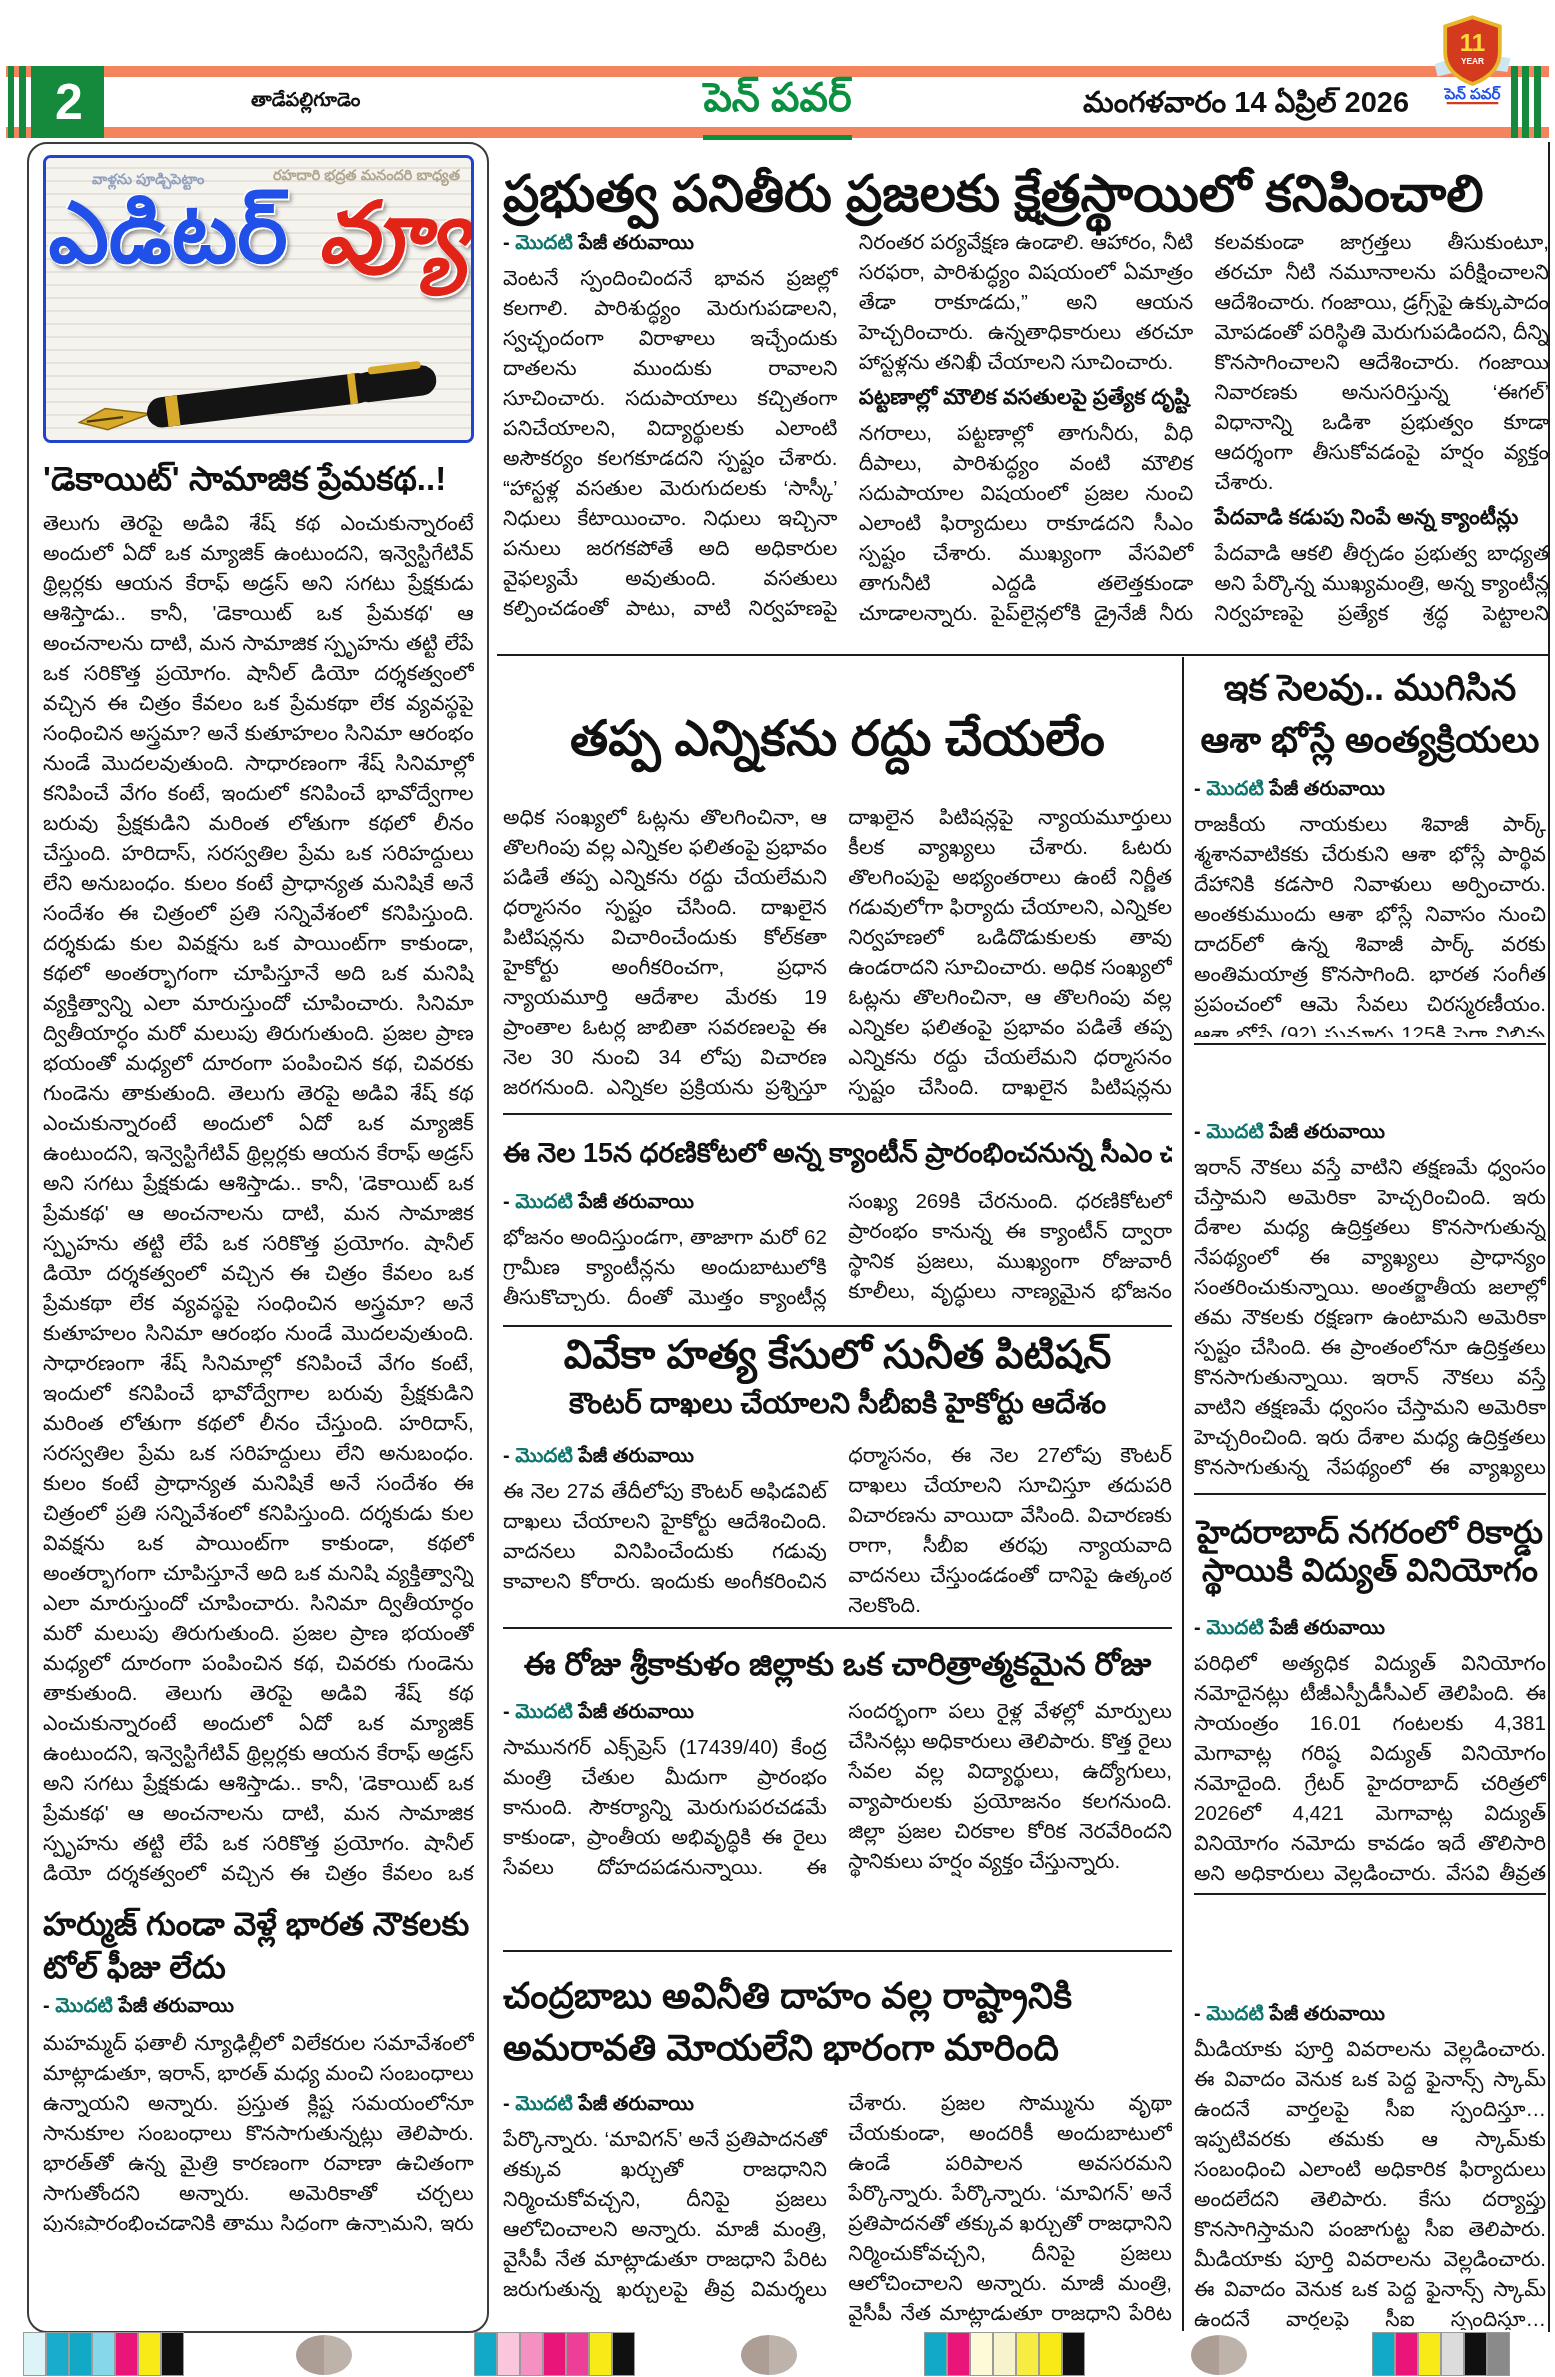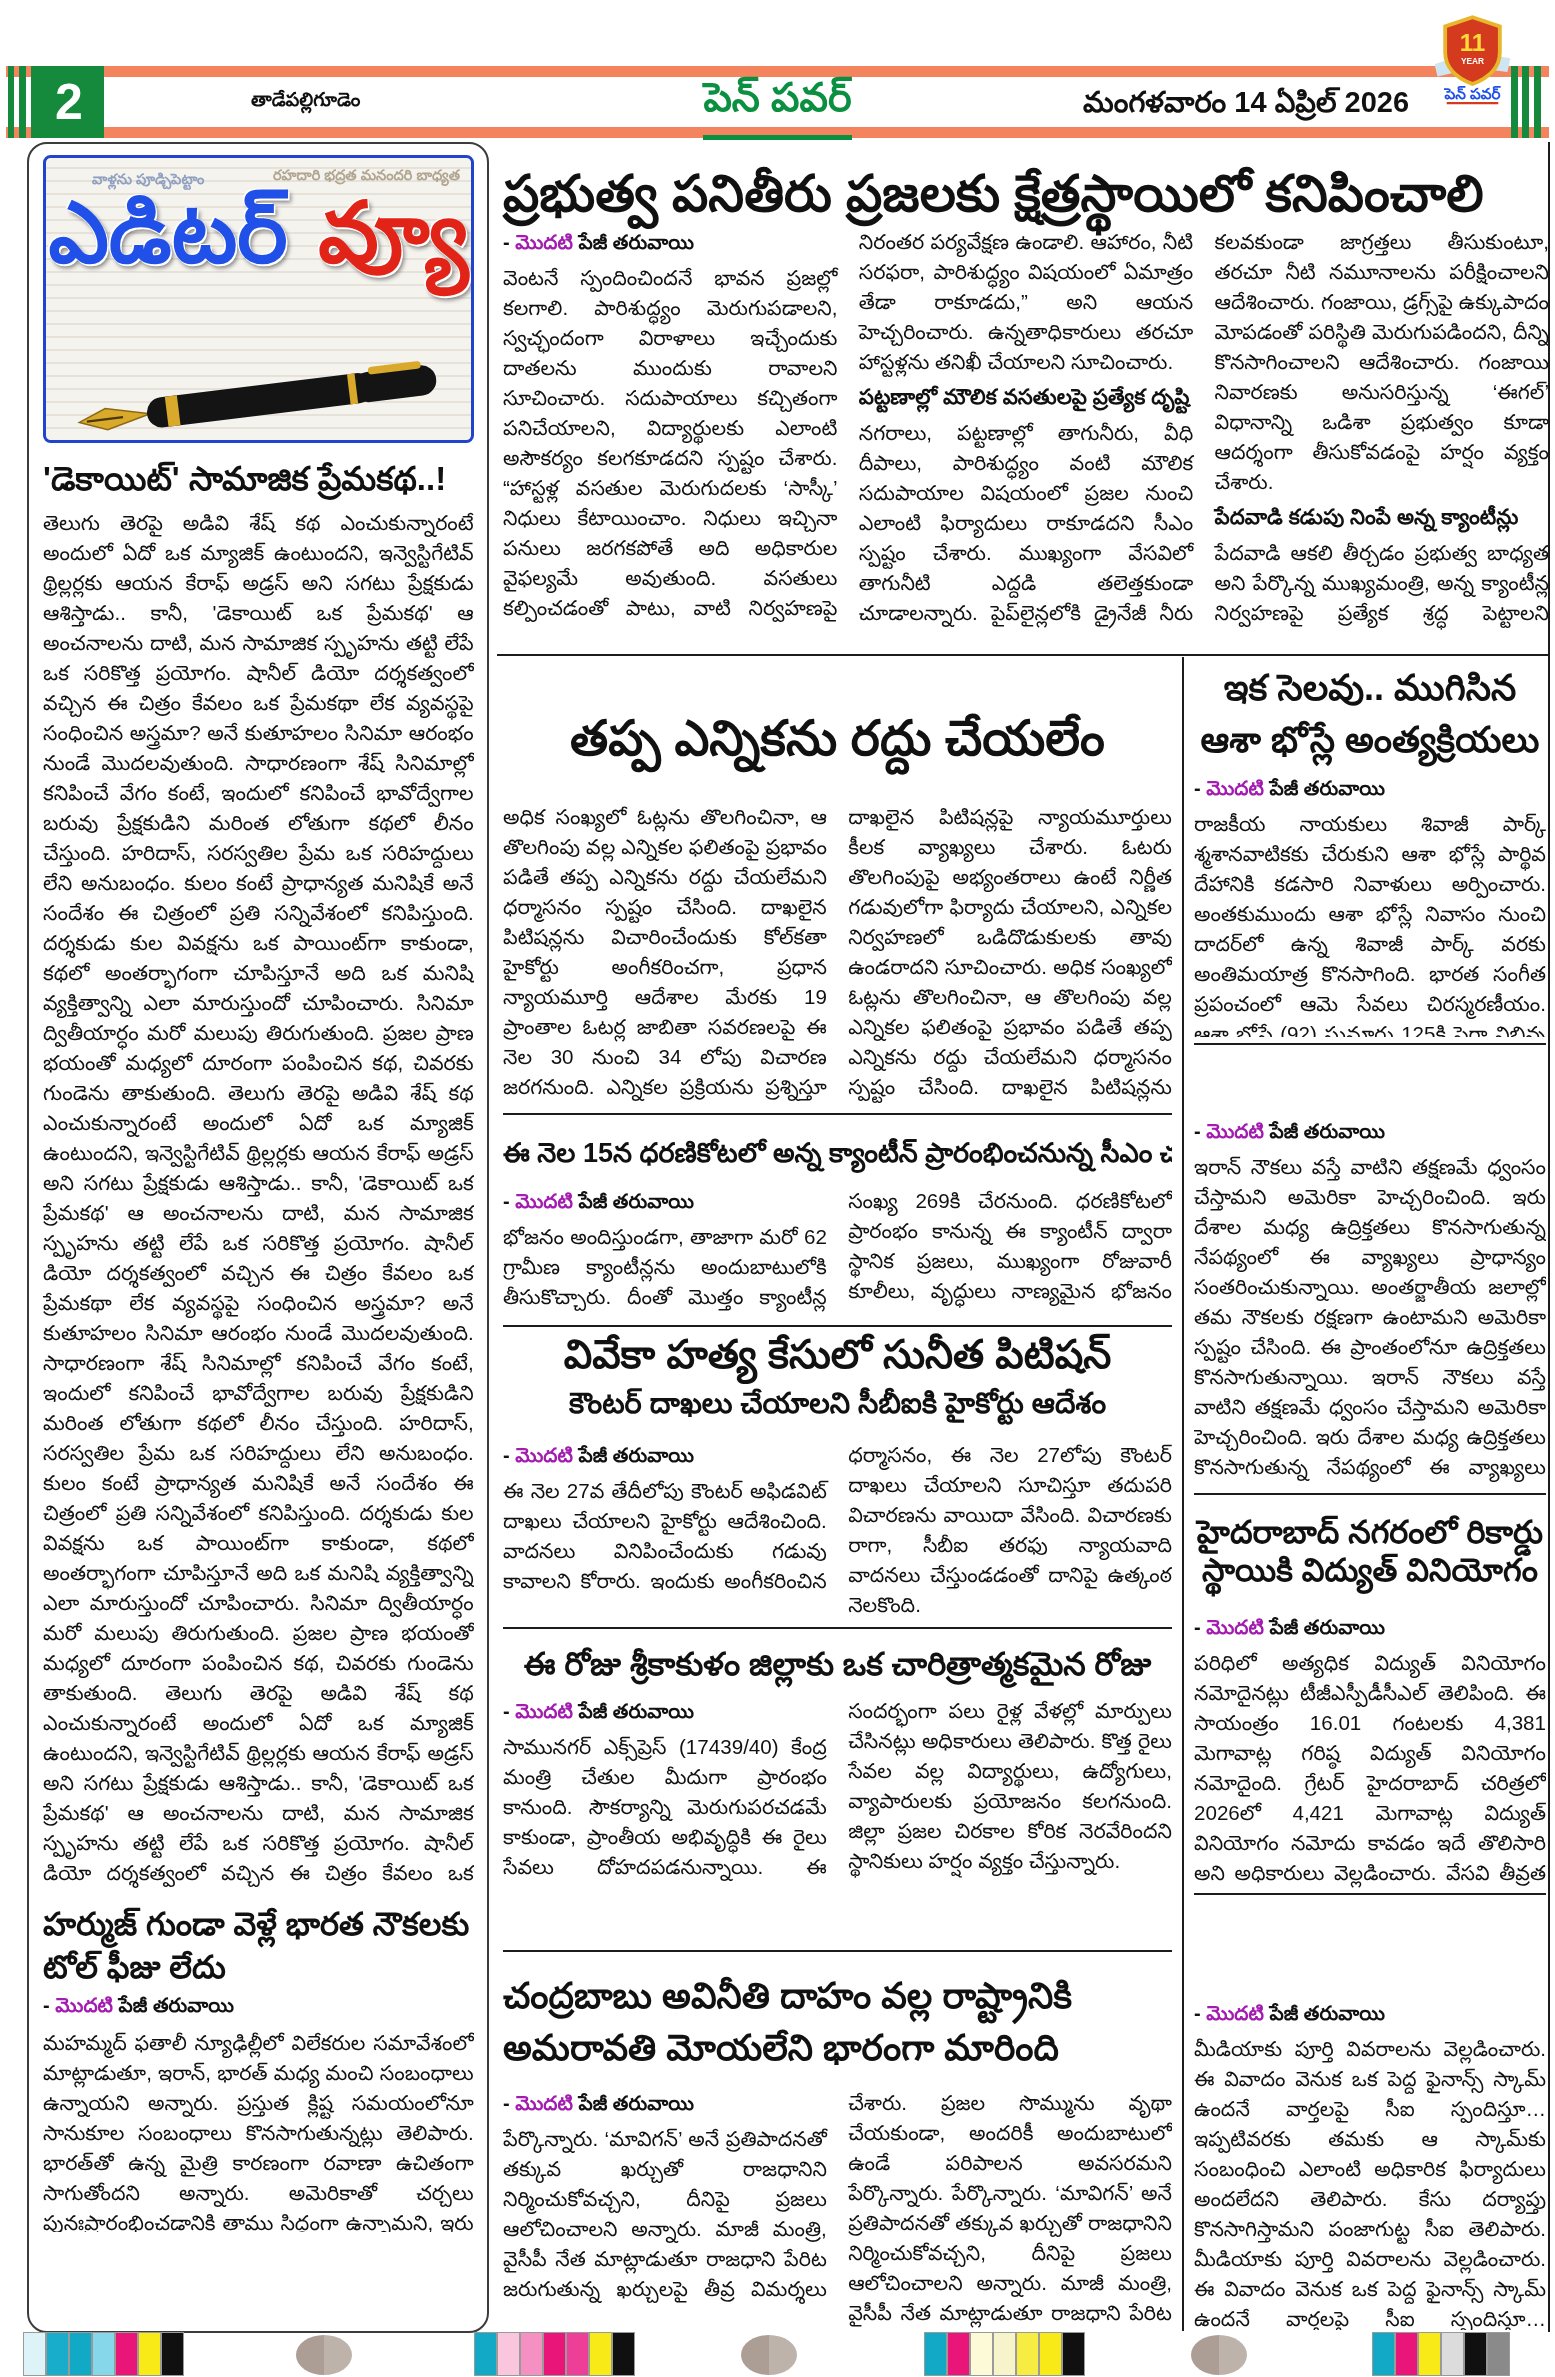--- a/index.html
+++ b/index.html
@@ -25,29 +25,29 @@
          border:2.3px solid #3c3c3c;border-radius:20px;padding:10.7px 13.7px;overflow:hidden;}
   .edlogo{position:relative;height:288px;box-sizing:border-box;border:3.8px solid #2244cc;border-radius:7.6px;
           background:#f5f3ee;background-image:repeating-linear-gradient(0deg,transparent 0 11.4px,#e6e2da 11.4px 13px);
           overflow:hidden;}
   .edlogo .bgphrase{position:absolute;font-size:14.5px;font-weight:700;color:#9aa3b5;}
   .edlogo .bgphrase.b1{left:46px;top:13.7px;color:#8fa0c0;}
   .edlogo .bgphrase.b2{right:10.7px;top:9.1px;color:#b0a58f;}
   .edwords{position:relative;margin-top:26px;text-align:center;font-weight:800;
            text-shadow:1.5px 1.5px 0 #fff,-1.5px -1.5px 0 #fff,3px 3.8px 4.6px rgba(0,0,0,.45);}
   .edwords .w1{font-size:85px;color:#2050e8;}
-  .edwords .w2{font-size:85px;color:#e22318;margin-left:27px;}
+  .edwords .w2{font-size:85px;color:#e22318;margin-left:27px;font-style:italic;}
   .edpen{position:absolute;left:4.6px;bottom:1.5px;width:421px;height:91px;}
   .ed-h1{font-size:33px;font-weight:800;line-height:1.3;margin:15.2px 0 7.6px 0;}
   .ed-h2{font-size:32px;font-weight:800;line-height:1.35;margin:12.2px 0 4.6px 0;}
   .btxt{font-size:20.6px;line-height:30px;text-align:justify;overflow:hidden;}
   .ed-b1{height:1382px;}
   .ed-b2{height:204px;}
   .byline{font-size:20px;font-weight:700;margin:0 0 6.1px 0;text-align:left;}
-  .byline .red{color:#a21caf;}
+  .byline .red{color:#0f766e;}
   
   .h-top{position:absolute;left:503px;top:133px;width:1046px;font-size:51px;font-weight:800;
          text-align:left;line-height:1.05;}
   .top-body{position:absolute;left:503px;top:227px;width:1046px;height:421px;
             column-count:3;column-gap:21.3px;}
   .flow-sub{font-weight:800;font-size:21.3px;line-height:29px;text-align:left;margin:6.1px 0;}
   .rule{position:absolute;background:#1c1c1c;height:1.5px;}
   .vrule{position:absolute;background:#1c1c1c;width:1.5px;}
   .mid{position:absolute;left:503px;width:669px;}
   .mid.center{text-align:center;}

